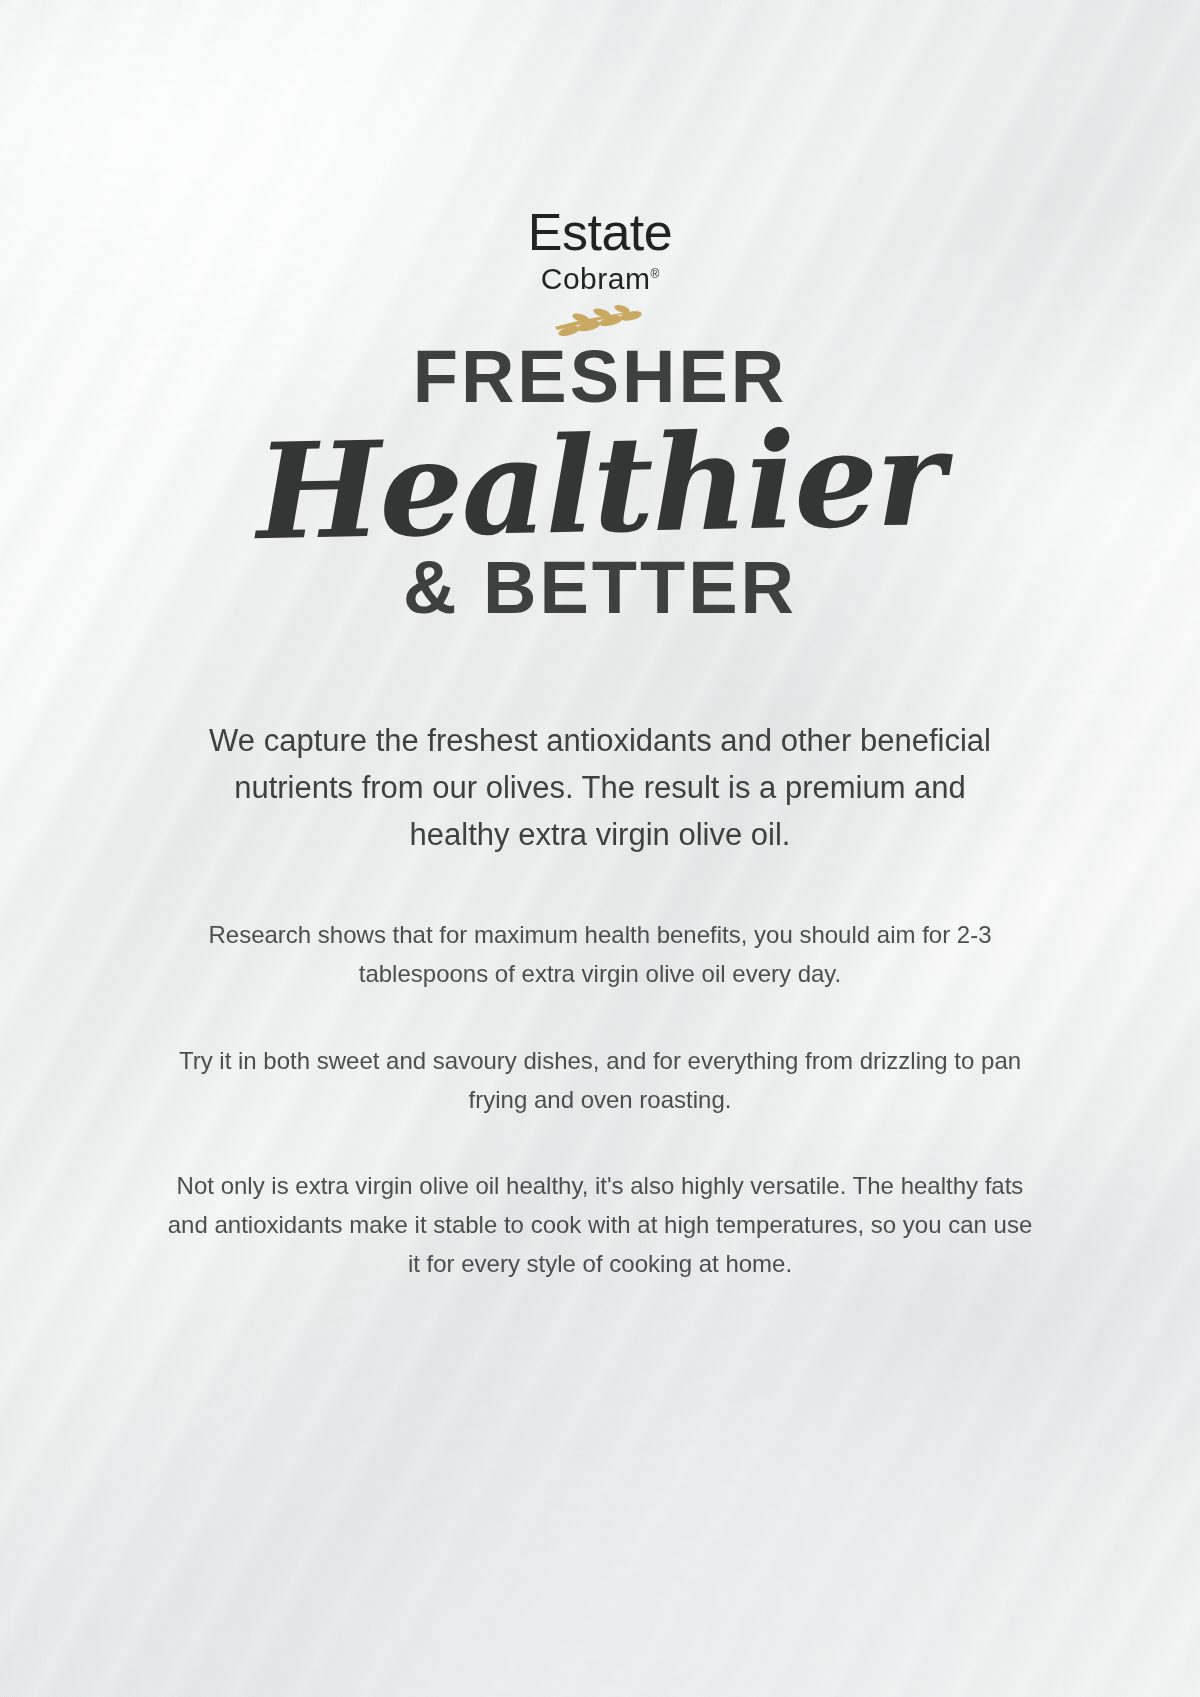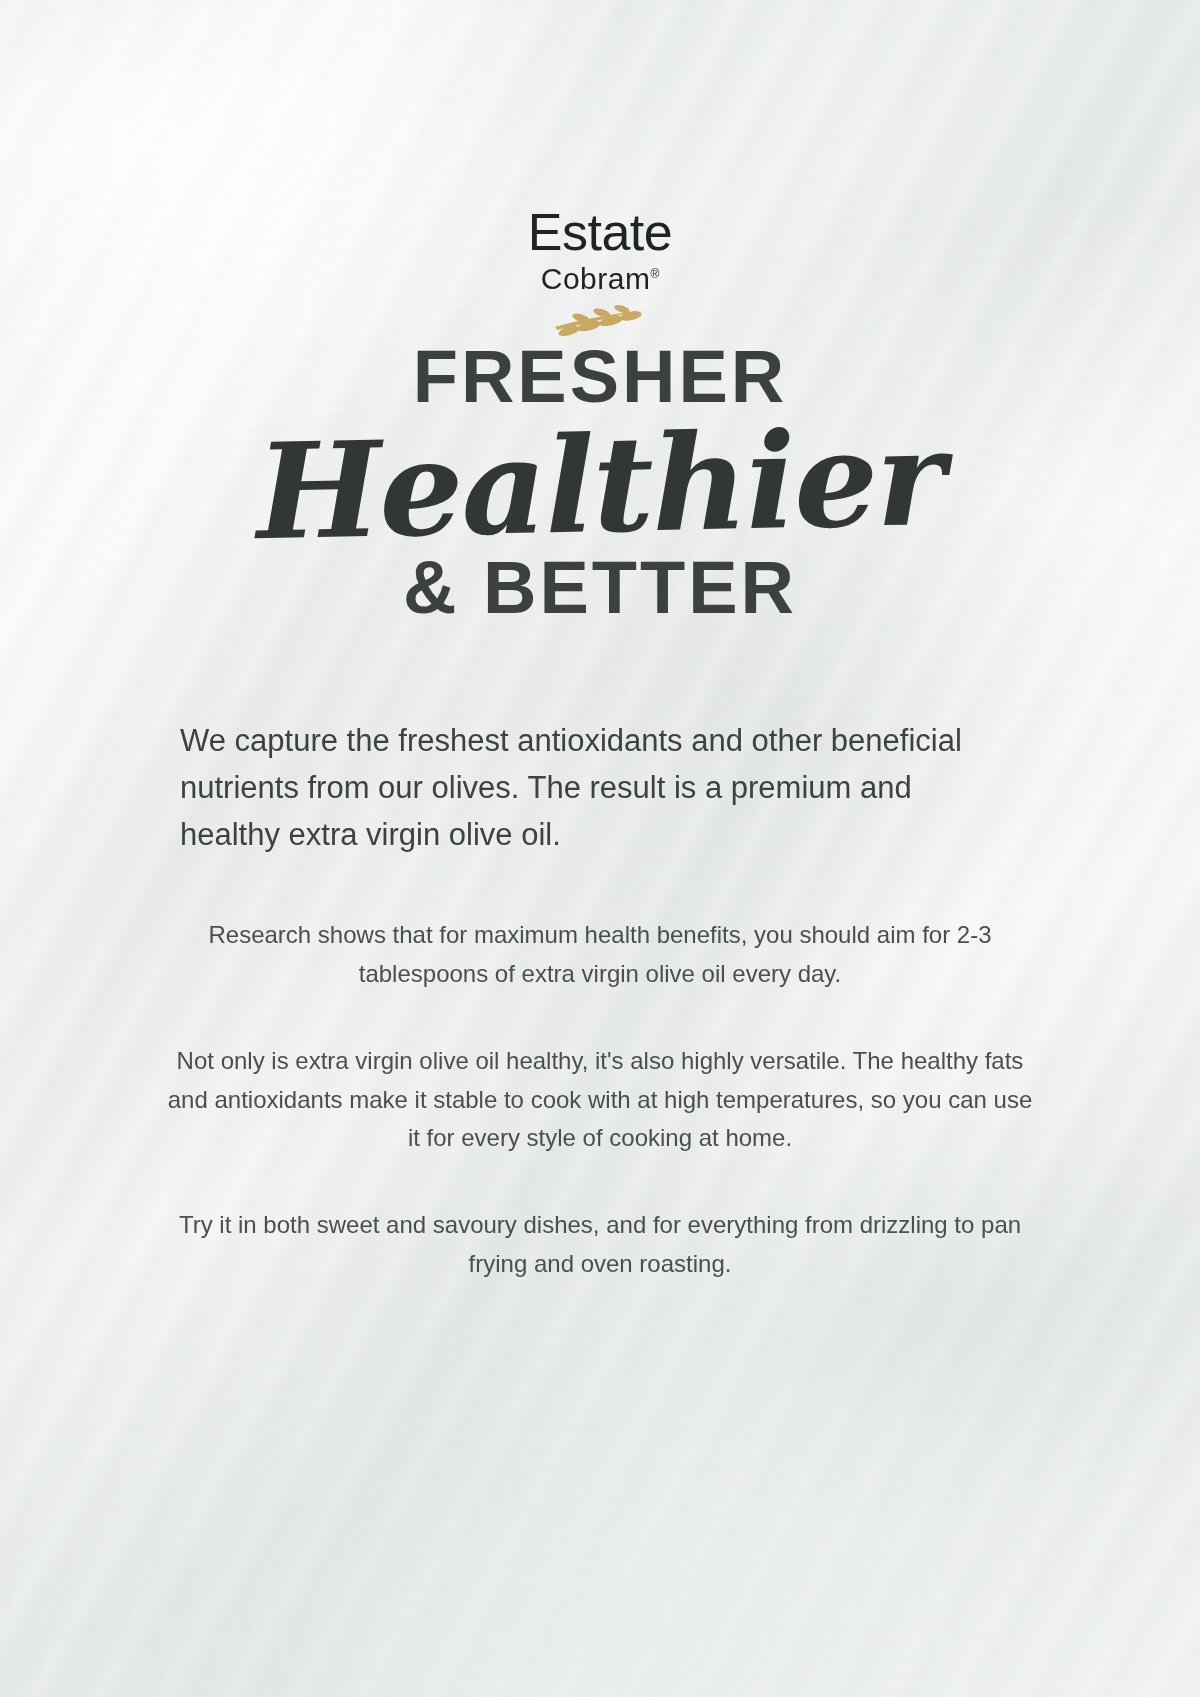--- a/index.html
+++ b/index.html
@@ -132,20 +132,21 @@
     letter-spacing: 3px;
     line-height: 1;
     color: #3c4140;
     margin-top: -6px;
   }
 
   
   .lead {
     margin-top: 92px;
     width: 840px;
+    text-align: center;
     font-size: 31px;
     line-height: 1.52;
     color: #3d4241;
     font-weight: 400;
   }
   .para {
     width: 880px;
     text-align: center;
     font-size: 24px;
     line-height: 1.62;
@@ -188,17 +189,17 @@
     </div>
 
     <div class="headline">
       <div class="hl-top">FRESHER</div>
       <div class="hl-script">Healthier</div>
       <div class="hl-bottom">&amp; BETTER</div>
     </div>
 
     <div class="lead">We capture the freshest antioxidants and other beneficial nutrients from our olives. The result is a premium and healthy extra virgin olive oil.</div>
     <div class="para para-1">Research shows that for maximum health benefits, you should aim for 2-3 tablespoons of extra virgin olive oil every day.</div>
+    <div class="para para-3">Try it in both sweet and savoury dishes, and for everything from drizzling to pan frying and oven roasting.</div>
     <div class="para para-2">Not only is extra virgin olive oil healthy, it's also highly versatile. The healthy fats and antioxidants make it stable to cook with at high temperatures, so you can use it for every style of cooking at home.</div>
-    <div class="para para-3">Try it in both sweet and savoury dishes, and for everything from drizzling to pan frying and oven roasting.</div>
 
   </div>
 </div>
 
 </body></html>

